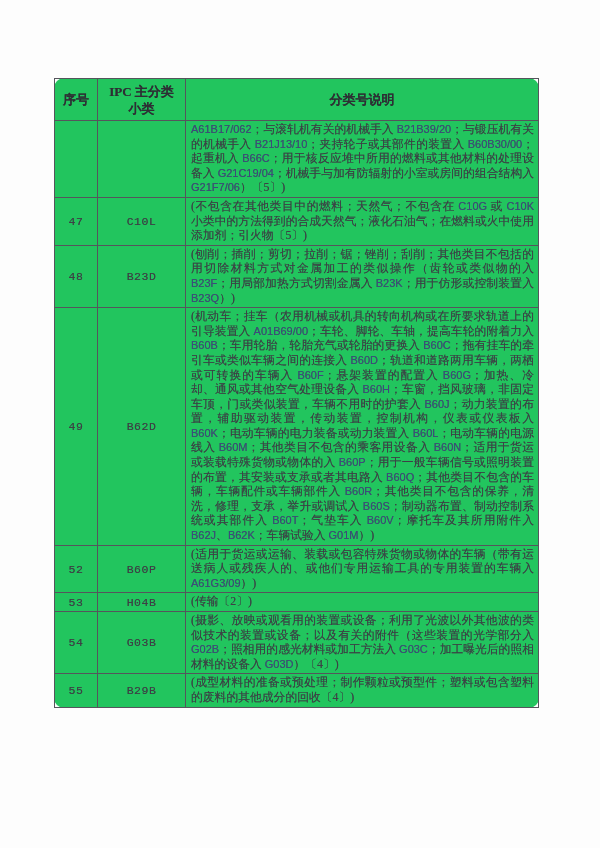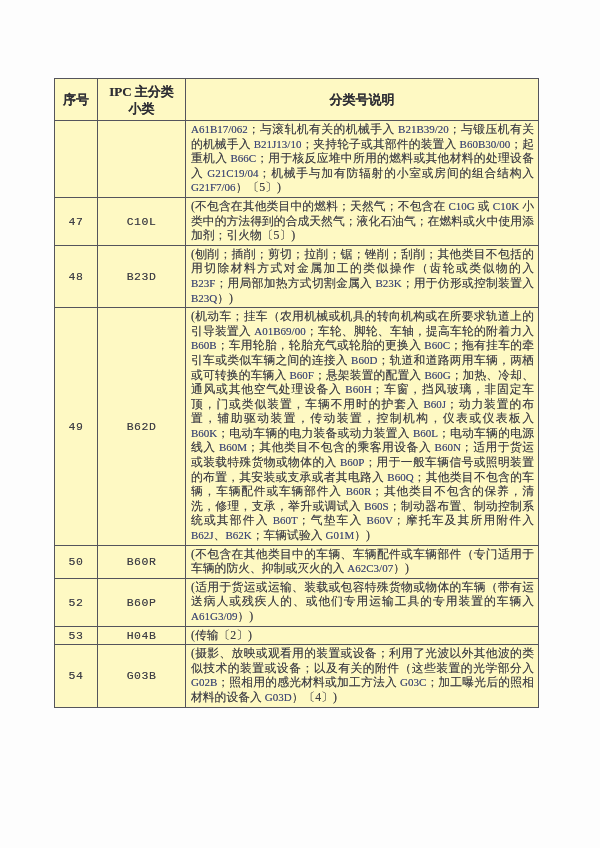--- a/index.html
+++ b/index.html
@@ -16,21 +16,22 @@
     width:600px;height:848px;
     background:#fdfdfd;
     overflow:hidden;
     font-family:"Liberation Serif","DejaVu Serif",serif;
   }
   table.ipc{
     position:absolute;left:54px;top:78px;
     width:484px;
     border-collapse:collapse;
     table-layout:fixed;
-    background:#fef9c3;
+    background:#22c55e;
+    border-radius:10px;
   }
   table.ipc th, table.ipc td{
     border:1px solid var(--border);
   }
   col.c-no{width:43px;}
   col.c-ipc{width:88px;}
   col.c-desc{width:353px;}
   th{
     font-weight:700;
     font-size:13px;
@@ -56,21 +57,21 @@
     margin-top:29px;
   }
   .cell-desc{
     font-size:11.8px;
     line-height:14.6px;
     text-align:justify;
     vertical-align:top;
     padding:1px 4px 2px 5px;
   }
   .code{
-    font-family:Liberation Serif, serif;
+    font-family:Liberation Sans, sans-serif;
     font-size:11px;
     color:var(--code);
     white-space:nowrap;
   }
 </style>
 </head>
 <body>
 
 <div class="page">
   <table class="ipc">
@@ -104,34 +105,34 @@
         <td class="cell-no">48</td>
         <td class="cell-ipc">B23D</td>
         <td class="cell-desc">(刨削；插削；剪切；拉削；锯；锉削；刮削；其他类目不包括的用切除材料方式对金属加工的类似操作（齿轮或类似物的入 <span class="code">B23F</span>；用局部加热方式切割金属入 <span class="code">B23K</span>；用于仿形或控制装置入 <span class="code">B23Q</span>）)</td>
       </tr>
       <tr>
         <td class="cell-no">49</td>
         <td class="cell-ipc">B62D</td>
         <td class="cell-desc">(机动车；挂车（农用机械或机具的转向机构或在所要求轨道上的引导装置入 <span class="code">A01B69/00</span>；车轮、脚轮、车轴，提高车轮的附着力入 <span class="code">B60B</span>；车用轮胎，轮胎充气或轮胎的更换入 <span class="code">B60C</span>；拖有挂车的牵引车或类似车辆之间的连接入 <span class="code">B60D</span>；轨道和道路两用车辆，两栖或可转换的车辆入 <span class="code">B60F</span>；悬架装置的配置入 <span class="code">B60G</span>；加热、冷却、通风或其他空气处理设备入 <span class="code">B60H</span>；车窗，挡风玻璃，非固定车顶，门或类似装置，车辆不用时的护套入 <span class="code">B60J</span>；动力装置的布置，辅助驱动装置，传动装置，控制机构，仪表或仪表板入 <span class="code">B60K</span>；电动车辆的电力装备或动力装置入 <span class="code">B60L</span>；电动车辆的电源线入 <span class="code">B60M</span>；其他类目不包含的乘客用设备入 <span class="code">B60N</span>；适用于货运或装载特殊货物或物体的入 <span class="code">B60P</span>；用于一般车辆信号或照明装置的布置，其安装或支承或者其电路入 <span class="code">B60Q</span>；其他类目不包含的车辆，车辆配件或车辆部件入 <span class="code">B60R</span>；其他类目不包含的保养，清洗，修理，支承，举升或调试入 <span class="code">B60S</span>；制动器布置、制动控制系统或其部件入 <span class="code">B60T</span>；气垫车入 <span class="code">B60V</span>；摩托车及其所用附件入 <span class="code">B62J</span>、<span class="code">B62K</span>；车辆试验入 <span class="code">G01M</span>）)</td>
       </tr>
       <tr>
-        <td class="cell-no">50</td>
-        <td class="cell-ipc">B60R</td>
-        <td class="cell-desc">(不包含在其他类目中的车辆、车辆配件或车辆部件（专门适用于车辆的防火、抑制或灭火的入 <span class="code">A62C3/07</span>）)</td>
-      </tr>
-      <tr>
         <td class="cell-no">52</td>
         <td class="cell-ipc">B60P</td>
         <td class="cell-desc">(适用于货运或运输、装载或包容特殊货物或物体的车辆（带有运送病人或残疾人的、或他们专用运输工具的专用装置的车辆入 <span class="code">A61G3/09</span>）)</td>
       </tr>
       <tr>
         <td class="cell-no">53</td>
         <td class="cell-ipc">H04B</td>
         <td class="cell-desc">(传输〔2〕)</td>
       </tr>
       <tr>
         <td class="cell-no">54</td>
         <td class="cell-ipc">G03B</td>
         <td class="cell-desc">(摄影、放映或观看用的装置或设备；利用了光波以外其他波的类似技术的装置或设备；以及有关的附件（这些装置的光学部分入 <span class="code">G02B</span>；照相用的感光材料或加工方法入 <span class="code">G03C</span>；加工曝光后的照相材料的设备入 <span class="code">G03D</span>）〔4〕)</td>
       </tr>
+      <tr>
+        <td class="cell-no">55</td>
+        <td class="cell-ipc">B29B</td>
+        <td class="cell-desc">(成型材料的准备或预处理；制作颗粒或预型件；塑料或包含塑料的废料的其他成分的回收〔4〕)</td>
+      </tr>
     </tbody>
   </table>
 </div>
 
 </body></html>

